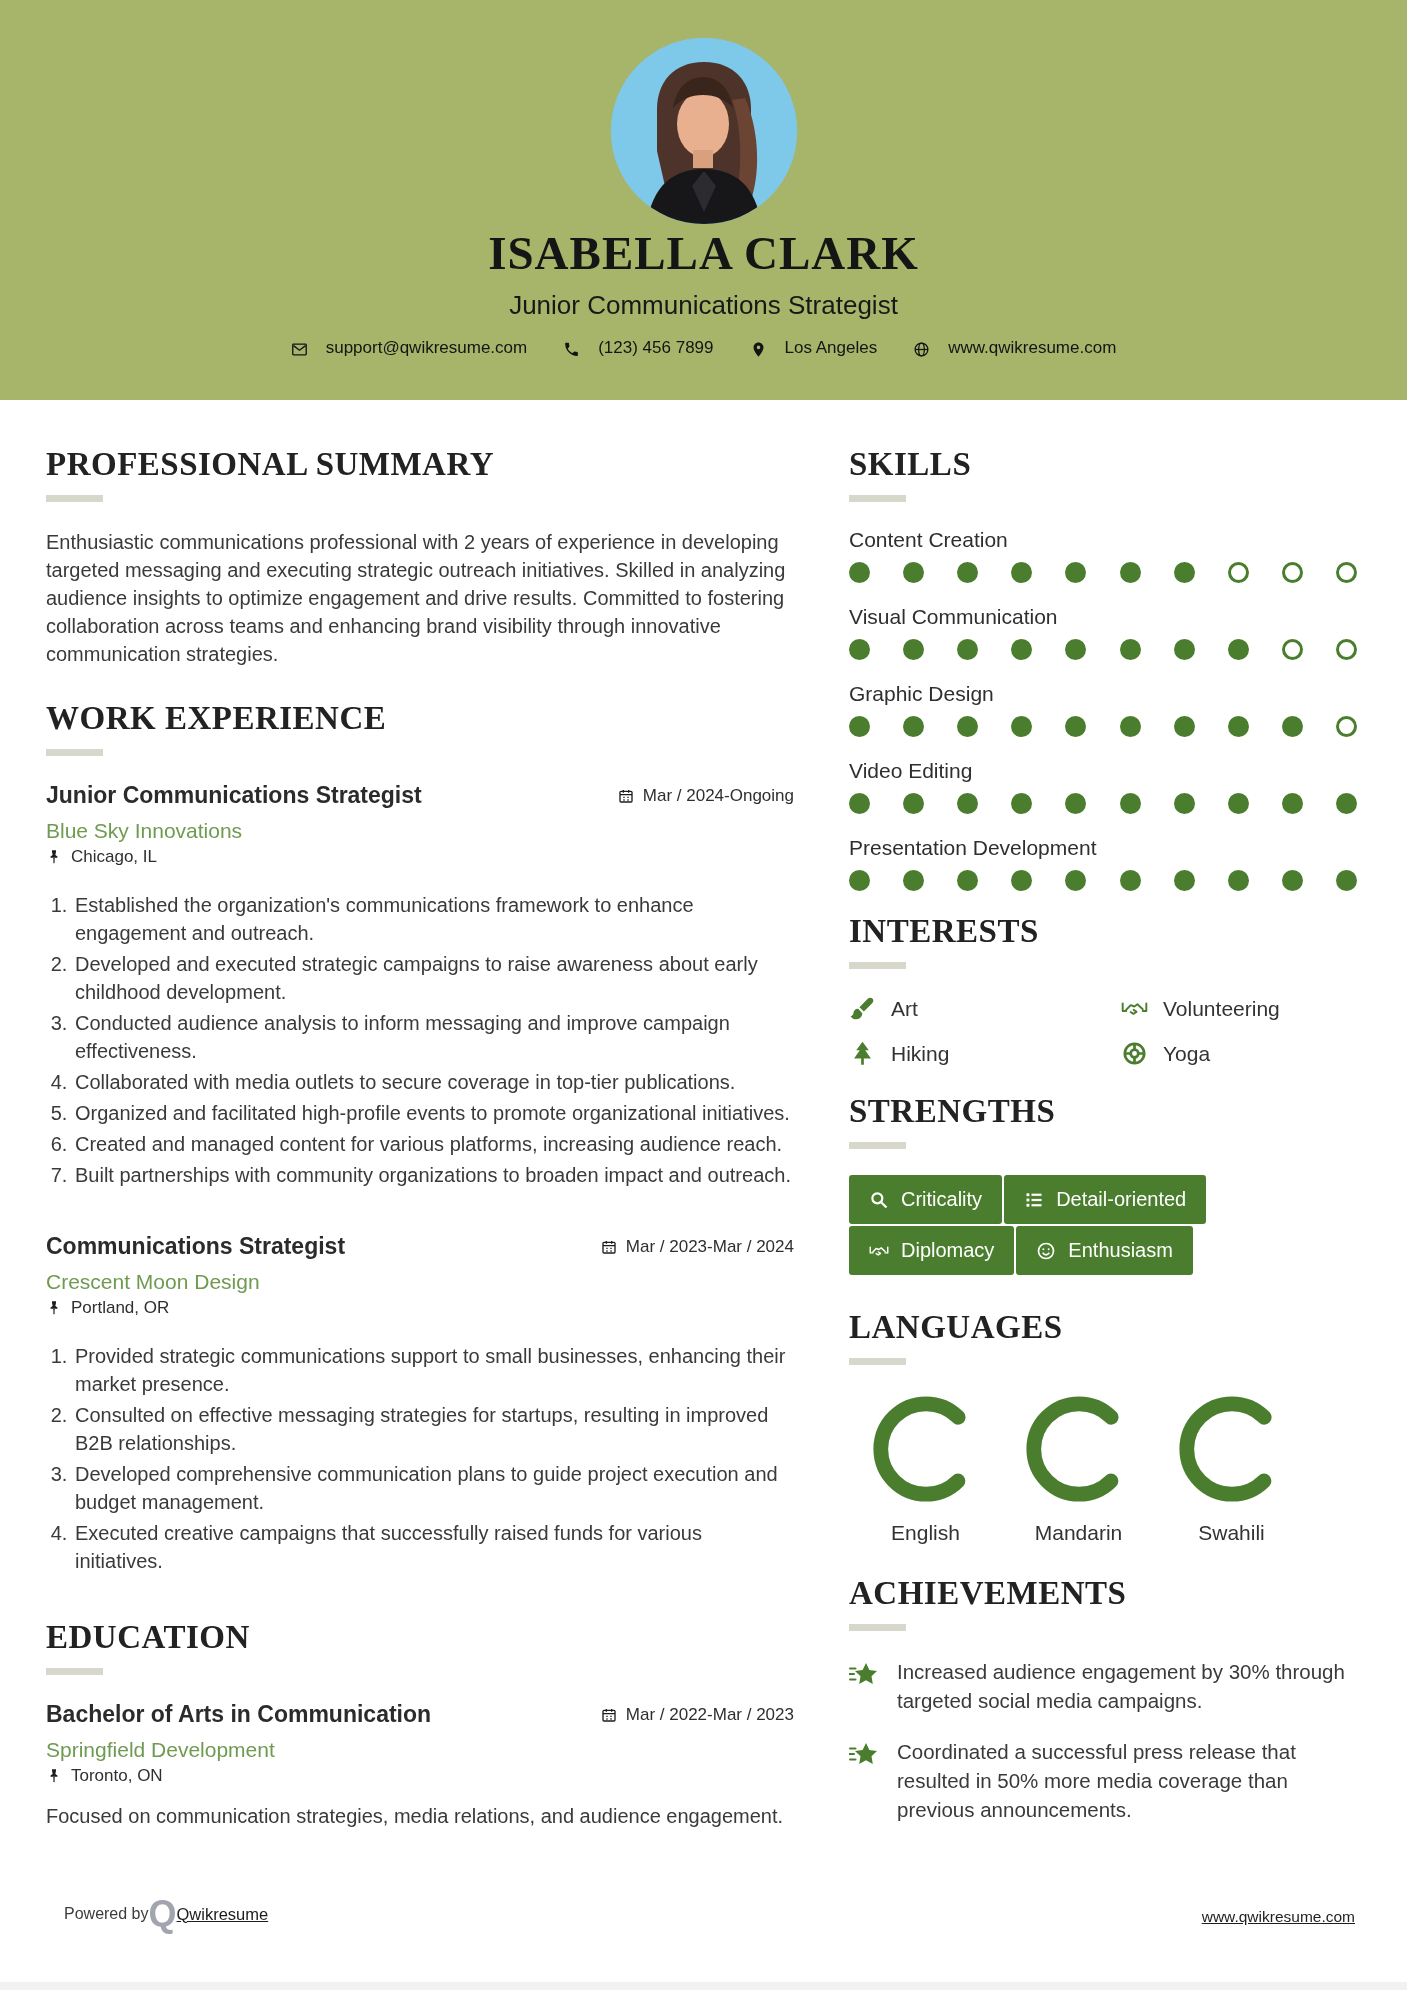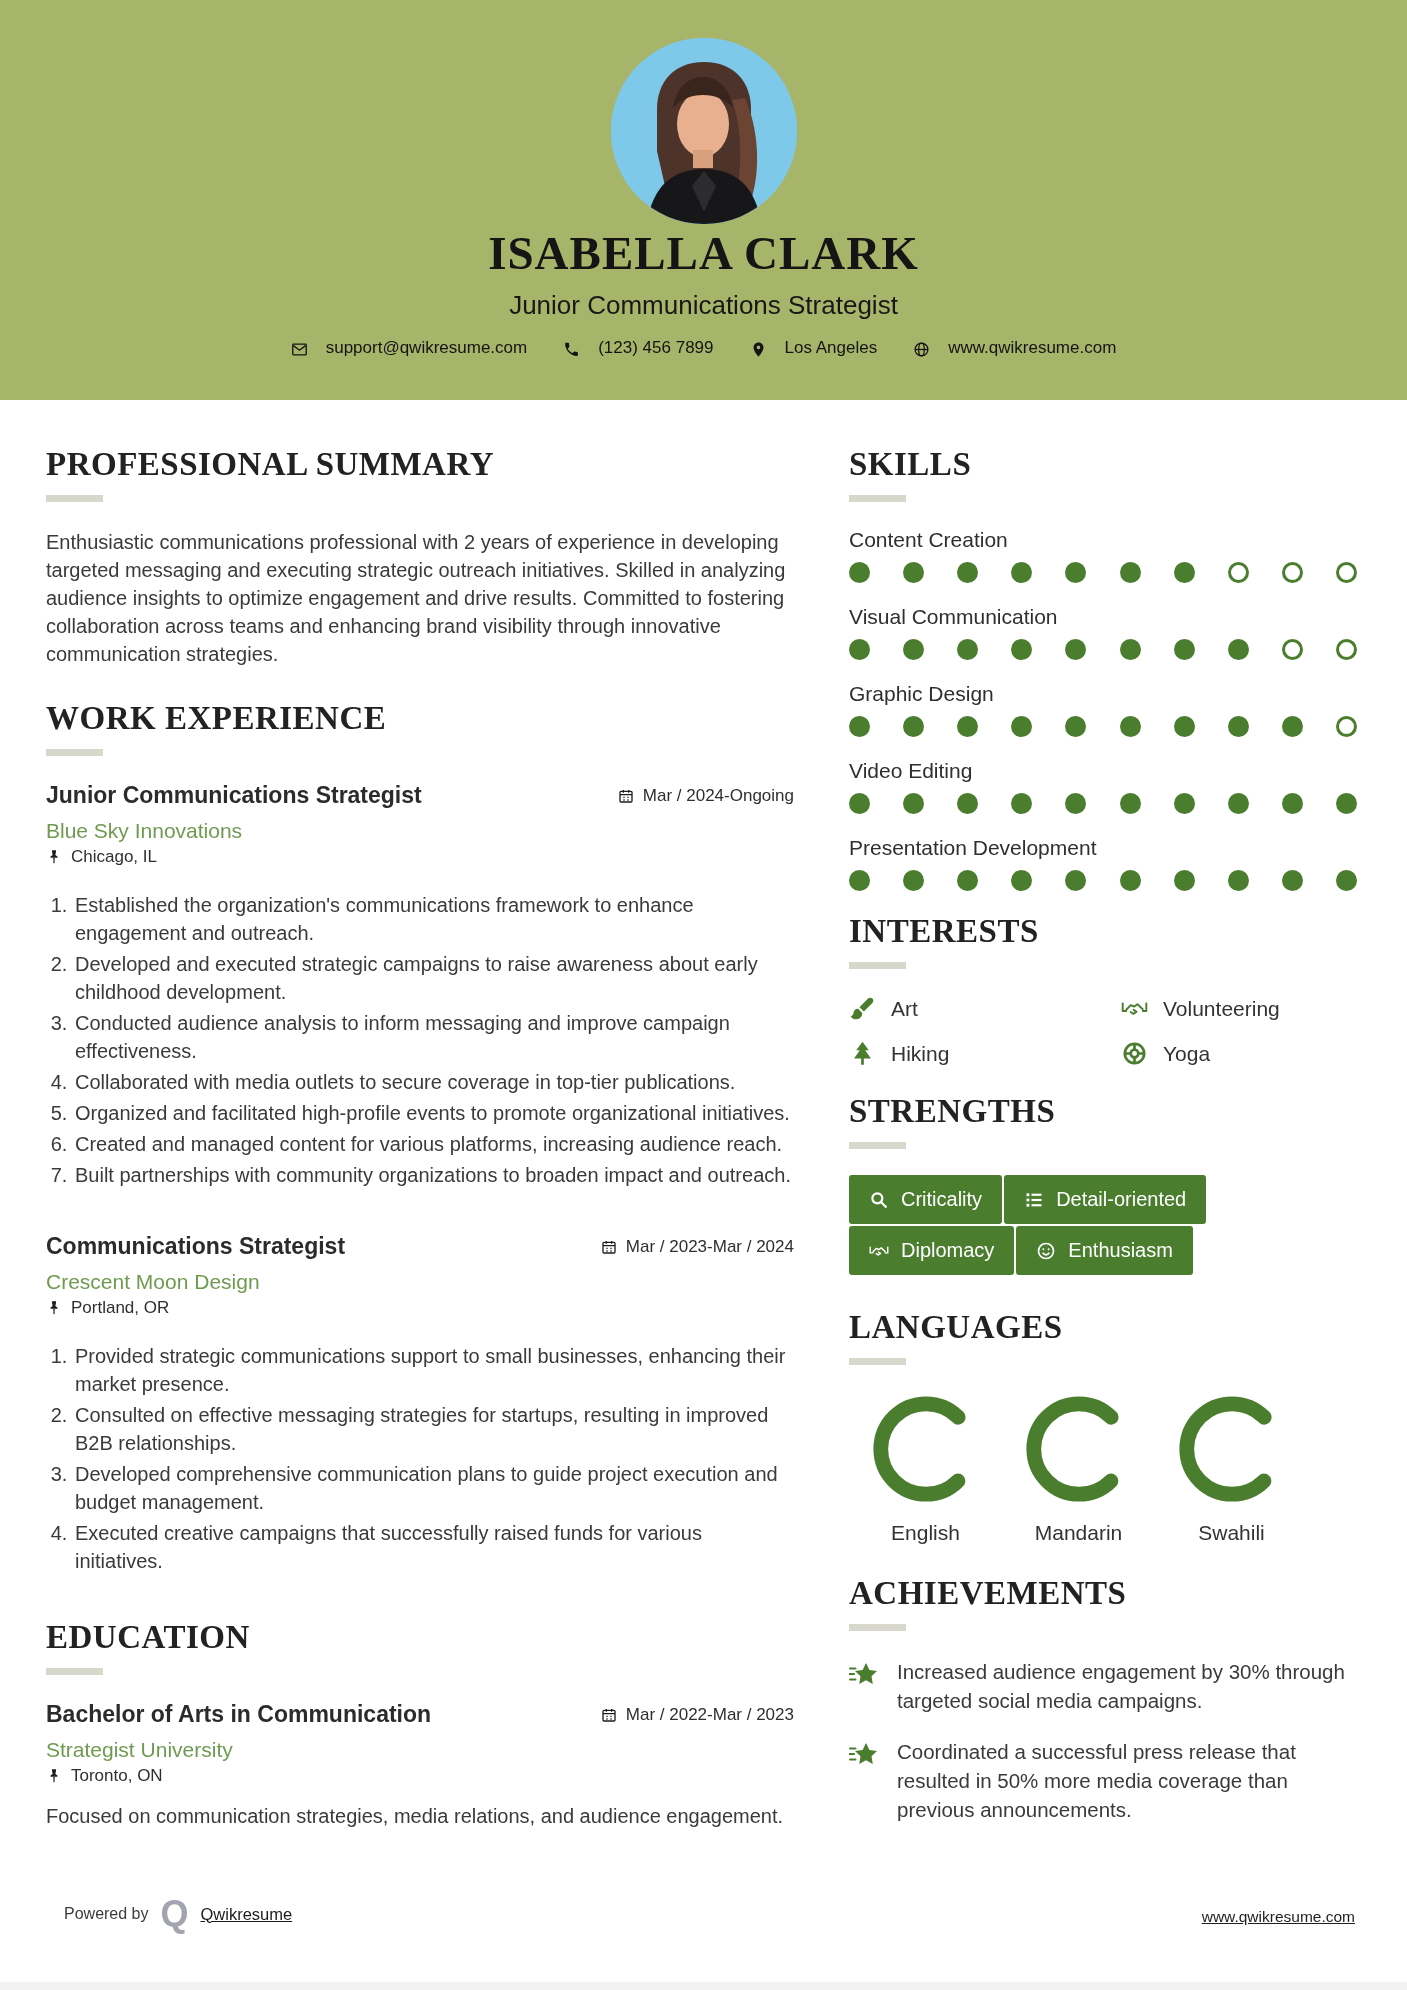--- a/index.html
+++ b/index.html
@@ -71,21 +71,21 @@
   .langs{display:flex;margin-bottom:30px;}
   .lang{width:153px;text-align:center;}
   .lang .ring svg{width:116px;height:116px;display:block;margin:0 auto;color:var(--accent);}
   .lang-label{font-size:21px;color:#333;margin-top:14px;}
 
   .ach{display:flex;gap:16px;margin-bottom:22px;font-size:20.5px;line-height:29px;color:var(--body);}
   .ach .ic{flex:0 0 32px;}
   .ach .ic svg{width:32px;height:32px;display:block;color:var(--accent);margin-top:2px;}
 
   
-  .footer{position:absolute;left:64px;top:1896px;display:flex;align-items:center;gap:12px;
+  .footer{position:absolute;left:64px;top:1896px;display:flex;align-items:center;
           font-size:16px;color:#3c3c3c;}
   .qlogo{font-size:36px;font-weight:700;color:#a2a5af;line-height:36px;}
   .brand{color:#1c1c1c;font-size:16.5px;}
   .site{position:absolute;right:52px;top:1908px;font-size:15.5px;color:#1f1f1f;}
   .bottom-strip{position:absolute;left:0;bottom:0;width:100%;height:8px;background:#f2f2f2;}
 </style>
 </head>
 <body>
 
 <div class="page">
@@ -235,21 +235,21 @@
             <span class="ic">
                 <svg viewBox="0 0 24 24" fill="none" stroke="currentColor" stroke-width="2">
                   <rect x="3" y="5" width="18" height="16" rx="1.5"></rect>
                   <path d="M3 10h18M8 3v4M16 3v4M8 14h2M14 14h2M8 18h2M14 18h2"></path>
                 </svg>
               </span>
             <span>Mar / 2022-Mar / 2023</span>
           </div>
         </div>
         <div class="job-sub">
-          <div class="company">Strategist University</div>
+          <div class="company">Springfield Development</div>
           <div class="job-meta">
             <span class="ic">
                 <svg viewBox="0 0 24 24" fill="currentColor">
                   <path d="M9 2h6v2.2l-1 4.8 3.2 2.4V13H6.8v-1.6L10 9l-1-4.8z"></path>
                   <rect x="11.1" y="13" width="1.8" height="8.4" rx="0.9"></rect>
                 </svg>
               </span>
             <span>Toronto, ON</span>
           </div>
         </div>

